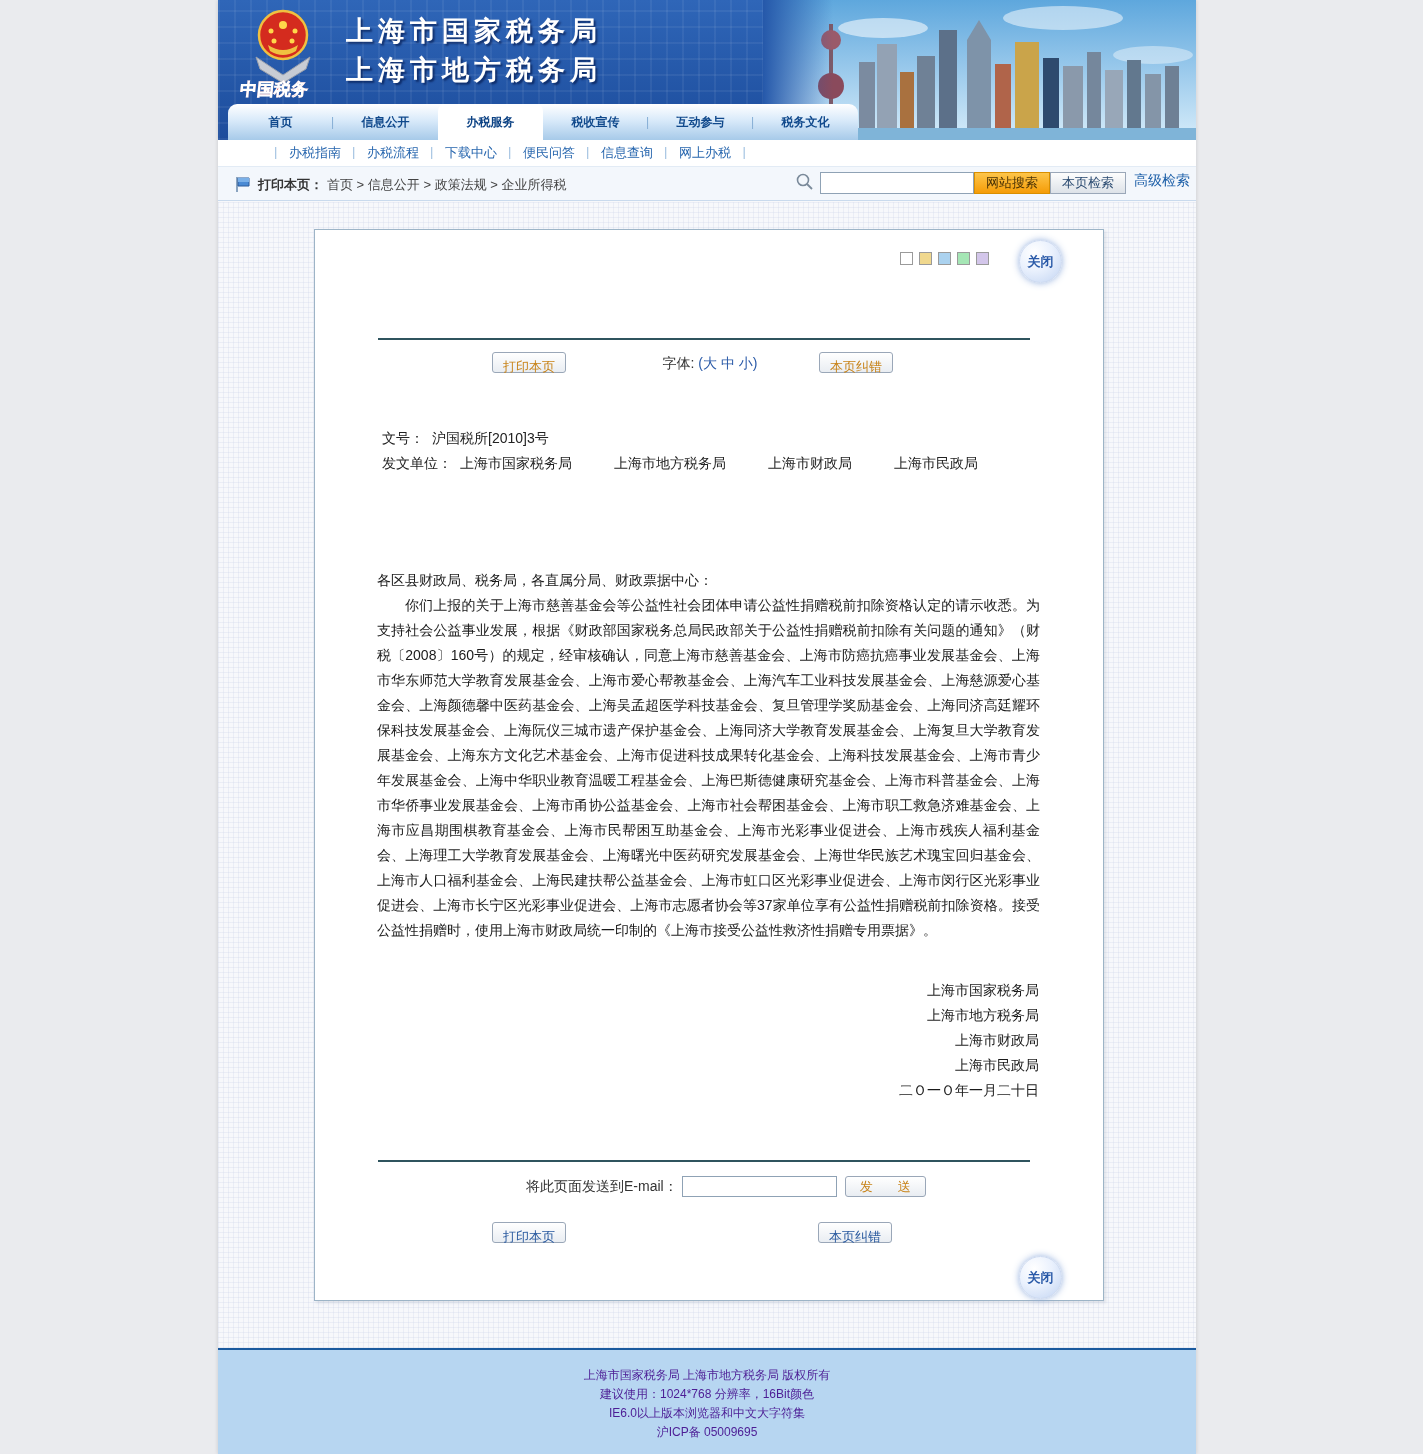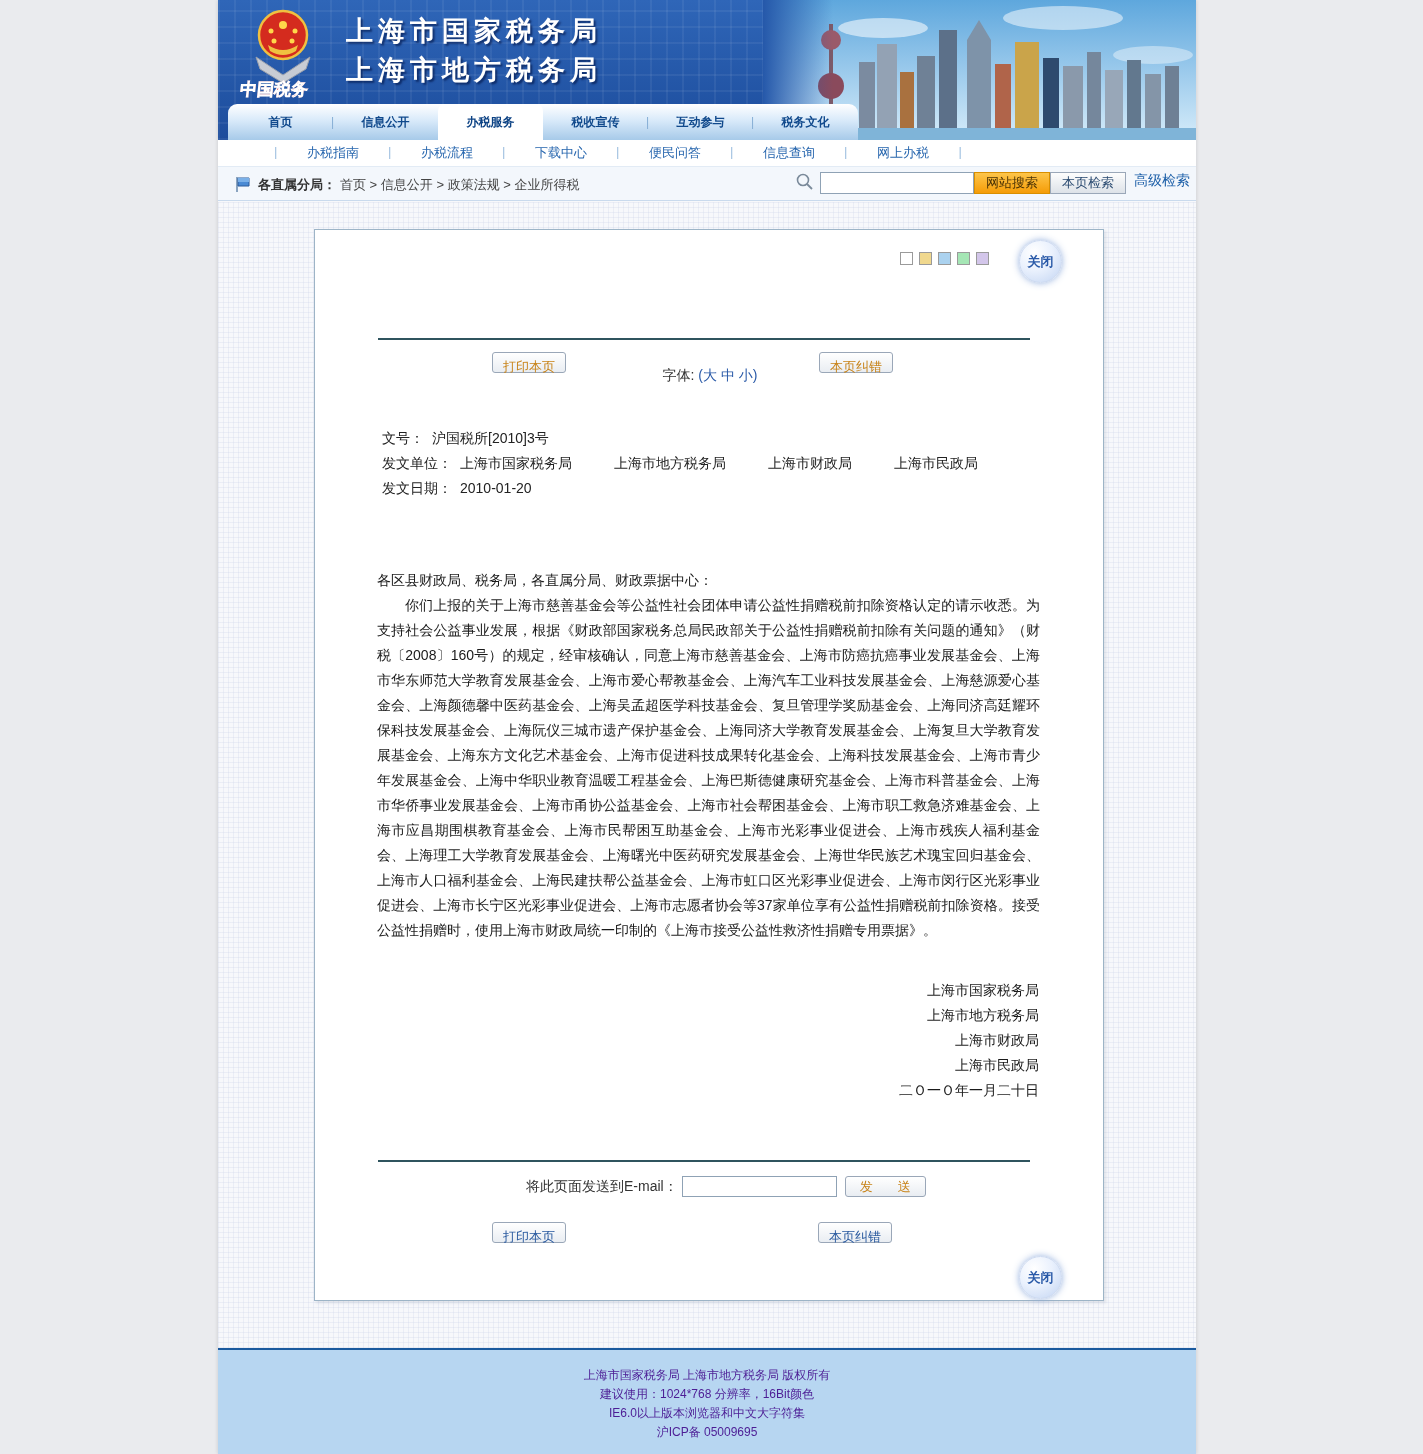--- a/index.html
+++ b/index.html
@@ -36,21 +36,21 @@
   .tab { width:105px; text-align:center; line-height:36px; font-size:12px; font-weight:bold;
     color:#10498c; cursor:pointer; position:relative; }
   .tab + .tab::before { content:"|"; position:absolute; left:-2px; top:0; line-height:36px;
     color:#86aed4; font-weight:normal; }
   .tab.active { background:#fff; border-radius:7px 7px 0 0; color:#0c4284; }
   .tab.active::before, .tab.active + .tab::before { content:""; }
 
   
   .subnav { position:absolute; top:140px; left:0; width:978px; height:26px; background:#fff;
     display:flex; align-items:center; padding-left:58px; font-size:13px; }
-  .subnav-item { color:#2766ae; padding:0 31px; cursor:pointer; position:relative; }
+  .subnav-item { color:#2766ae; padding:0 13px; cursor:pointer; position:relative; }
   .subnav-item::before { content:"|"; position:absolute; left:-2px; color:#9fc0e0; }
   .subnav-item:last-child::after { content:"|"; position:absolute; right:-2px; color:#9fc0e0; }
 
   
   .crumb-row { position:absolute; top:166px; left:0; width:978px; height:35px;
     background:#f3f7fc; border-top:1px solid #e2ebf5; border-bottom:1px solid #c9daed; }
   .flag-icon { position:absolute; left:16px; top:9px; width:17px; height:17px; }
   .crumb-text { position:absolute; left:40px; top:9px; font-size:13px; color:#444; }
   .crumb-text b { font-weight:bold; color:#333; margin-right:4px; }
   .search-zone { position:absolute; right:6px; top:5px; display:flex; align-items:flex-start; }
@@ -90,21 +90,21 @@
   .rule { position:absolute; left:63px; width:652px; height:2px; background:#2f545e; }
   .rule1 { top:108px; } .rule2 { top:930px; }
 
   .btn { display:inline-block; height:21px; line-height:19px; padding:4px 10px;
     border:1px solid #9aa7b8; border-radius:3px;
     background:linear-gradient(180deg,#ffffff,#e9edf2); font-size:13px; cursor:pointer; }
   .orange-text { color:#c8841a; } .blue-text { color:#2a5a9f; }
   .pos-print-top { position:absolute; left:177px; top:122px; }
   .pos-report-top { position:absolute; left:504px; top:122px; }
   .font-group { position:absolute; left:300px; top:125px; width:190px; text-align:center;
-    font-size:14px; color:#333;margin-top:12px; }
+    font-size:14px; color:#333; }
   .font-group .sizes { color:#2a5aa8; }
 
   .meta { position:absolute; top:196px; left:67px; font-size:14px; color:#222; line-height:25px; }
   .meta .label { margin-right:8px; }
   .meta .unit { margin-right:42px; }
 
   .doc-body { position:absolute; top:338px; left:62px; width:663px; font-size:14px;
     color:#1a1a1a; line-height:25px; text-align:justify; }
   .doc-body .para { text-indent:2em; }
 
@@ -205,21 +205,21 @@
   </div>
 
   <div class="crumb-row">
     <span class="flag-icon">
       <svg width="17" height="17" viewBox="0 0 17 17">
         <rect x="2" y="1" width="2" height="15" fill="#8aa4c0"></rect>
         <path d="M4 2 h11 v8 h-11 z" fill="#4a8ad4" stroke="#2a5a9a"></path>
         <path d="M4 2 h11 v4 h-11 z" fill="#7ab0e8"></path>
       </svg>
     </span>
-    <span class="crumb-text"><b>各直属分局：</b><span>首页 &gt; 信息公开 &gt; 政策法规 &gt; 企业所得税</span></span>
+    <span class="crumb-text"><b>打印本页：</b><span>首页 &gt; 信息公开 &gt; 政策法规 &gt; 企业所得税</span></span>
     <div class="search-zone">
       <span class="mag-icon">
         <svg width="19" height="19" viewBox="0 0 19 19">
           <circle cx="8" cy="8" r="5.5" fill="none" stroke="#7a8a9a" stroke-width="1.6"></circle>
           <line x1="12" y1="12" x2="17" y2="17" stroke="#7a8a9a" stroke-width="1.8"></line>
         </svg>
       </span>
       <input class="search-input" type="text" value="" style="">
       <button class="btn-site-search">网站搜索</button>
       <button class="btn-page-search">本页检索</button>
@@ -241,21 +241,20 @@
 
       <div class="rule rule1"></div>
 
       <button class="btn orange-text pos-print-top">打印本页</button>
       <div class="font-group"><span>字体:</span> <span class="sizes">(大 中 小)</span></div>
       <button class="btn orange-text pos-report-top">本页纠错</button>
 
       <div class="meta">
         <div><span class="label">文号：</span><span>沪国税所[2010]3号</span></div>
         <div><span class="label">发文单位：</span><span class="unit">上海市国家税务局</span><span class="unit">上海市地方税务局</span><span class="unit">上海市财政局</span><span>上海市民政局</span></div>
-        <div><span class="label">发文日期：</span><span>2010-01-20</span></div>
       </div>
 
       <div class="doc-body">
         <div>各区县财政局、税务局，各直属分局、财政票据中心：</div>
         <div class="para">你们上报的关于上海市慈善基金会等公益性社会团体申请公益性捐赠税前扣除资格认定的请示收悉。为支持社会公益事业发展，根据《财政部国家税务总局民政部关于公益性捐赠税前扣除有关问题的通知》（财税〔2008〕160号）的规定，经审核确认，同意上海市慈善基金会、上海市防癌抗癌事业发展基金会、上海市华东师范大学教育发展基金会、上海市爱心帮教基金会、上海汽车工业科技发展基金会、上海慈源爱心基金会、上海颜德馨中医药基金会、上海吴孟超医学科技基金会、复旦管理学奖励基金会、上海同济高廷耀环保科技发展基金会、上海阮仪三城市遗产保护基金会、上海同济大学教育发展基金会、上海复旦大学教育发展基金会、上海东方文化艺术基金会、上海市促进科技成果转化基金会、上海科技发展基金会、上海市青少年发展基金会、上海中华职业教育温暖工程基金会、上海巴斯德健康研究基金会、上海市科普基金会、上海市华侨事业发展基金会、上海市甬协公益基金会、上海市社会帮困基金会、上海市职工救急济难基金会、上海市应昌期围棋教育基金会、上海市民帮困互助基金会、上海市光彩事业促进会、上海市残疾人福利基金会、上海理工大学教育发展基金会、上海曙光中医药研究发展基金会、上海世华民族艺术瑰宝回归基金会、上海市人口福利基金会、上海民建扶帮公益基金会、上海市虹口区光彩事业促进会、上海市闵行区光彩事业促进会、上海市长宁区光彩事业促进会、上海市志愿者协会等37家单位享有公益性捐赠税前扣除资格。接受公益性捐赠时，使用上海市财政局统一印制的《上海市接受公益性救济性捐赠专用票据》。</div>
       </div>
 
       <div class="signature">
         <div>上海市国家税务局</div>
         <div>上海市地方税务局</div>

